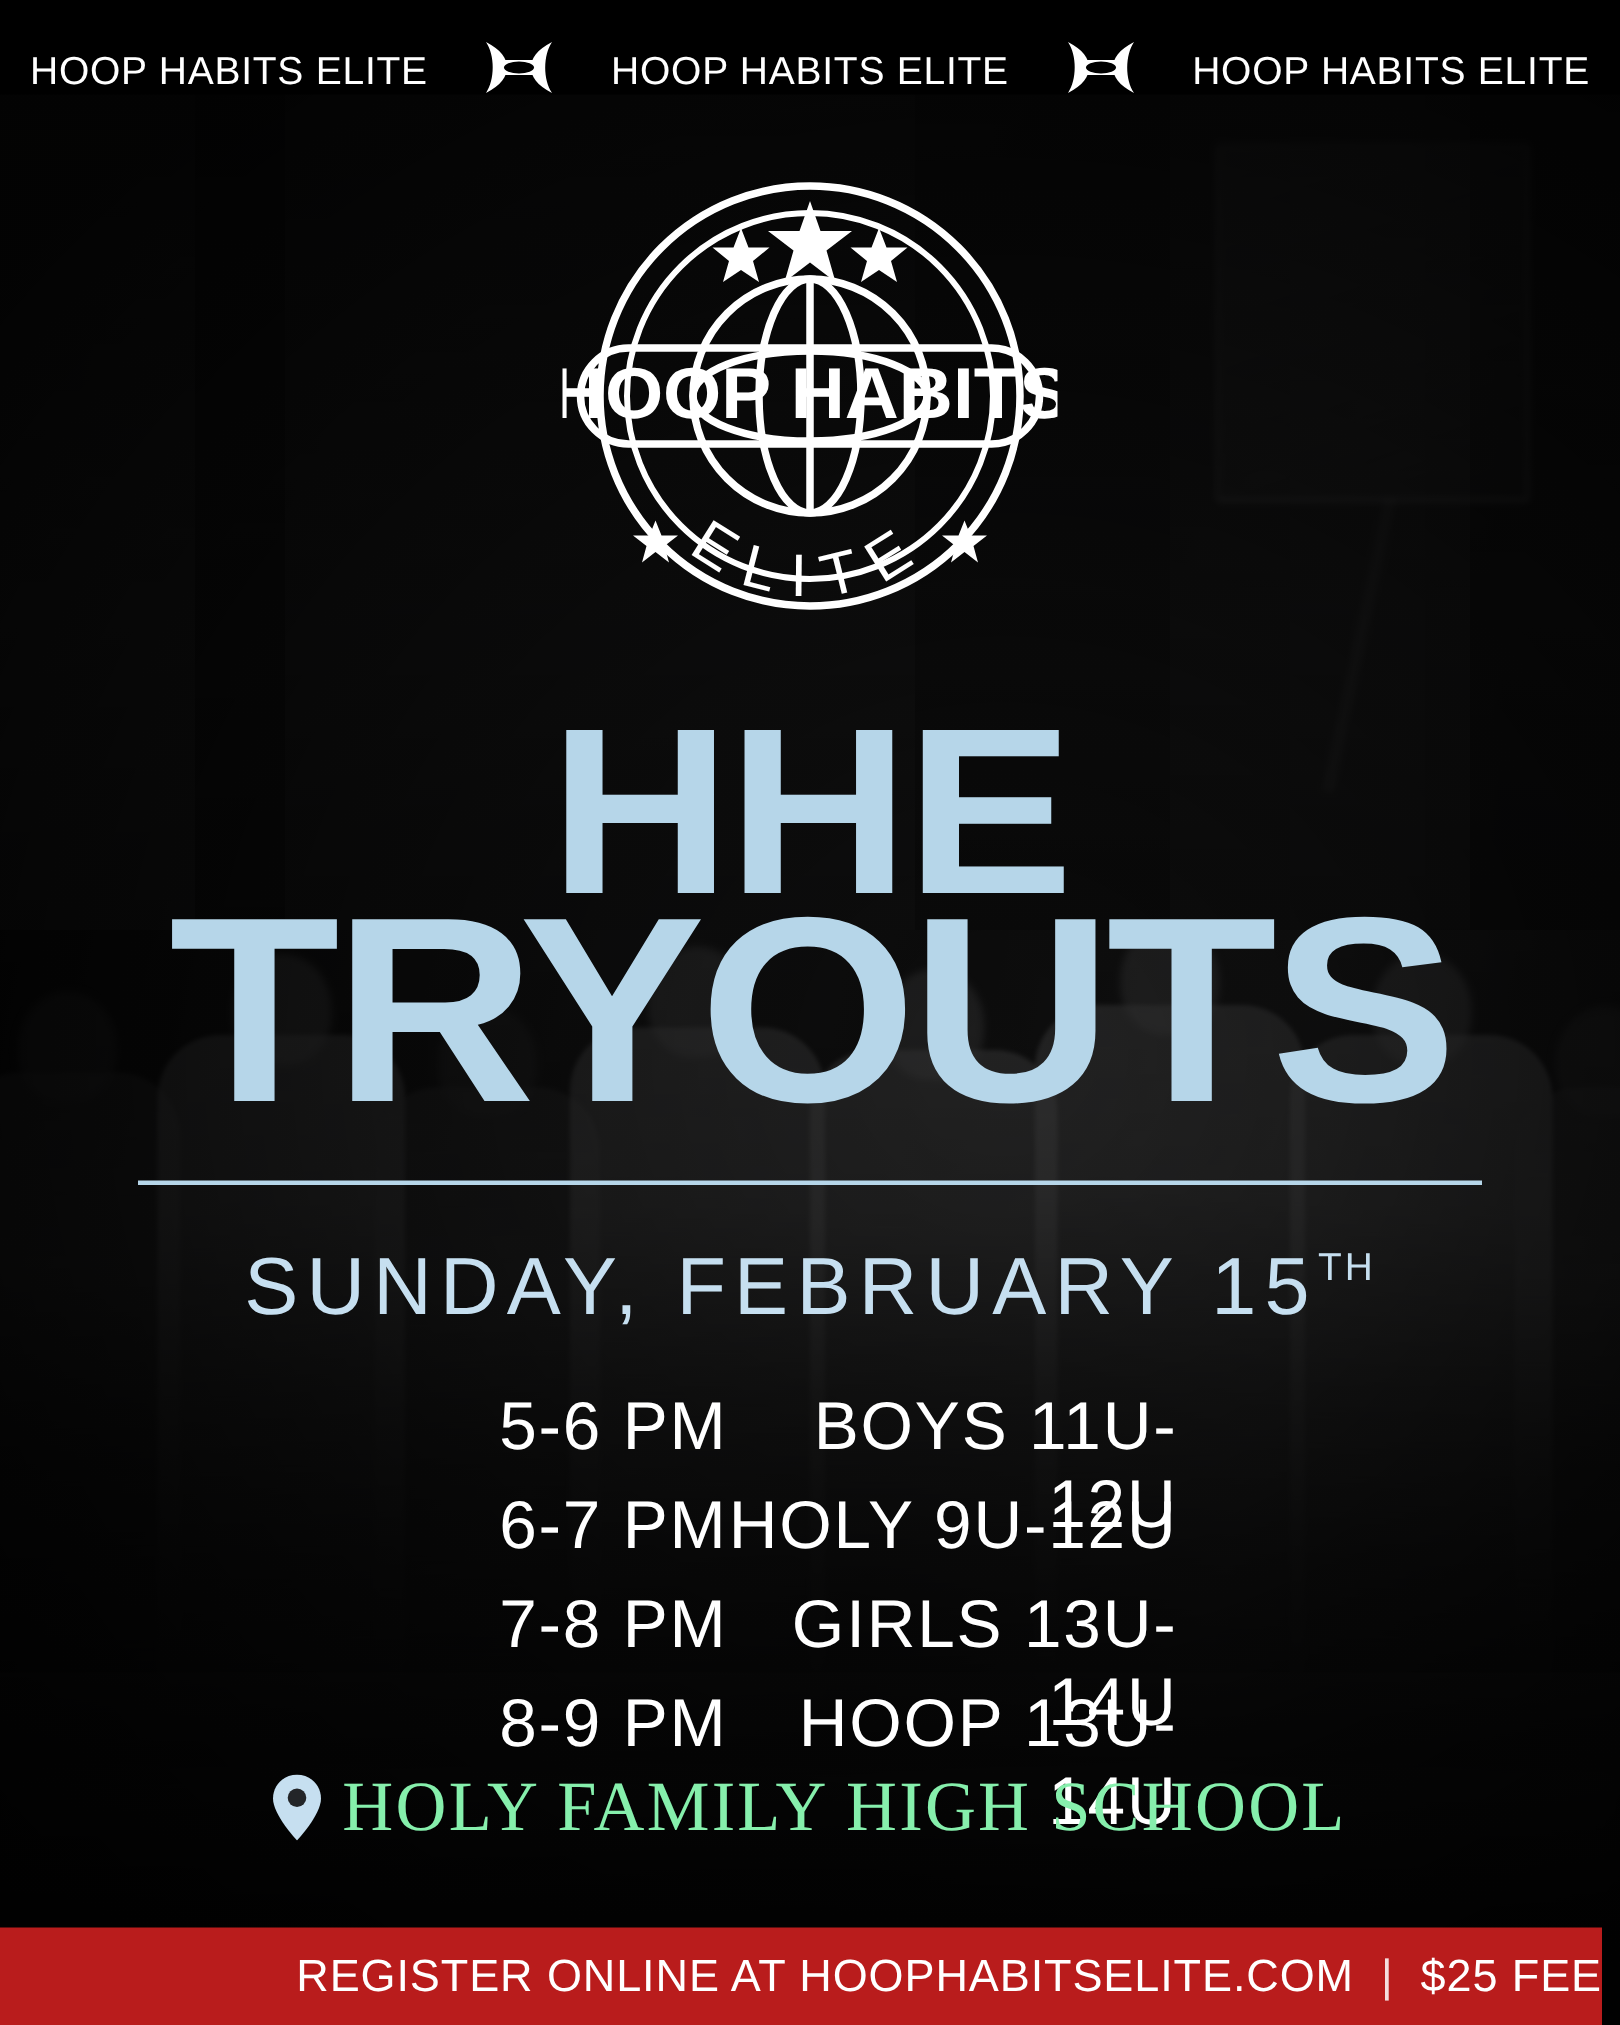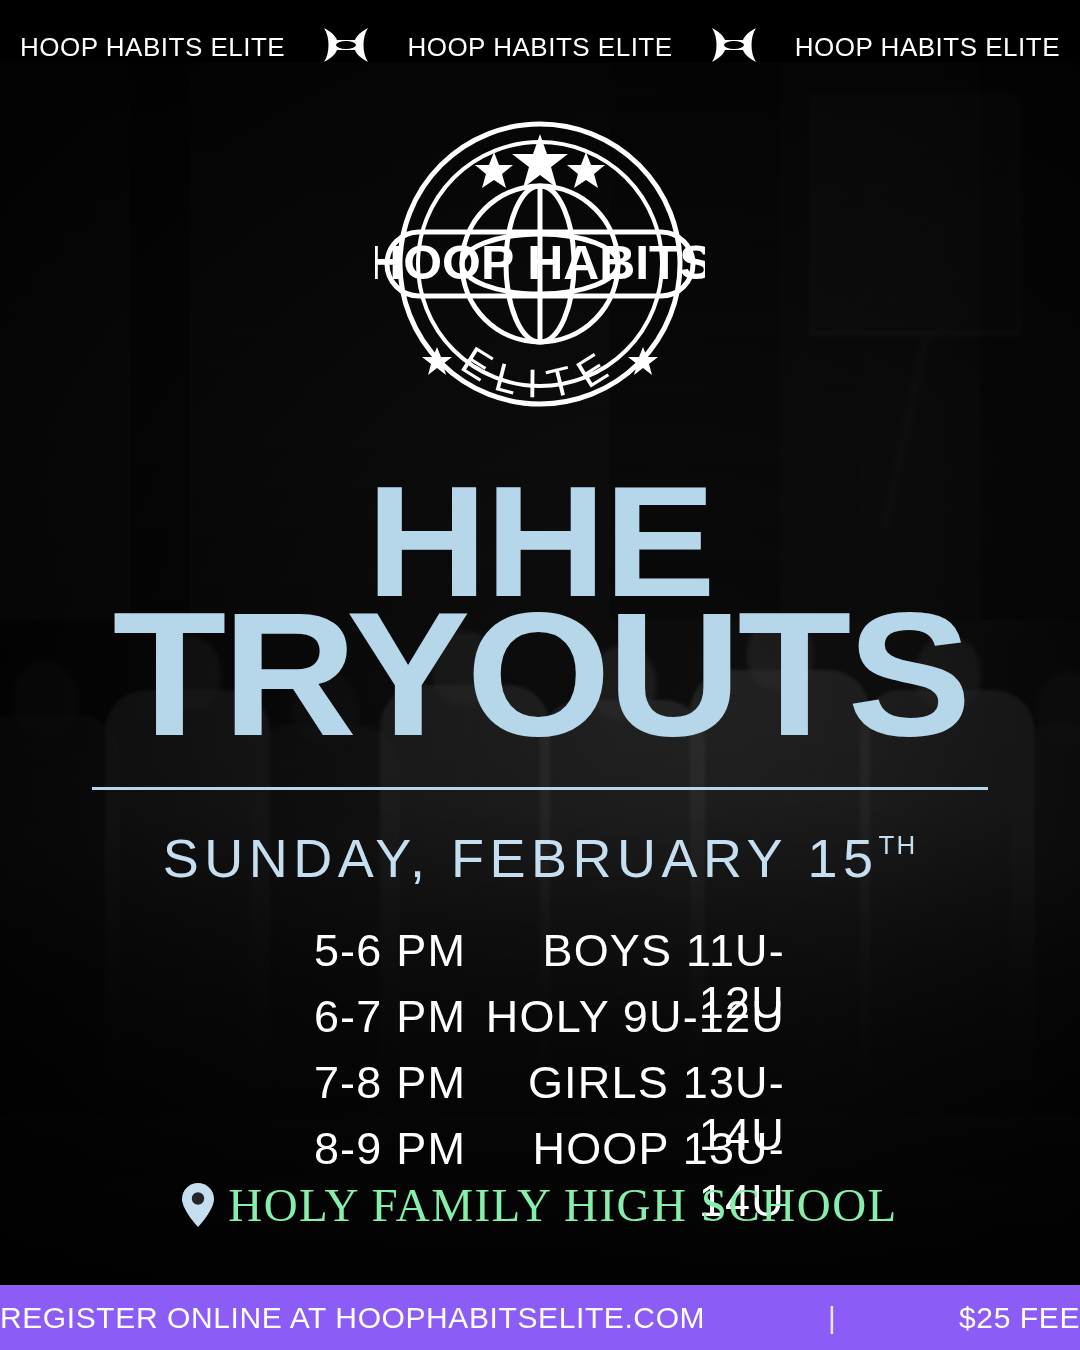--- a/index.html
+++ b/index.html
@@ -228,21 +228,21 @@
     justify-content: center;
     align-items: baseline;
     color: #ffffff;
     font-size: 45px;
     font-weight: 300;
     letter-spacing: 1.2px;
     height: 56px;
   }
   .sched-time {
     width: 190px;
-    text-align: center;
+    text-align: right;
     padding-left: 0;
   }
   .sched-group {
     width: 300px;
     text-align: right;
   }
 
   
   .location {
     position: absolute;
@@ -260,27 +260,27 @@
   .location-text {
     font-size: 47px;
     font-weight: 300;
     letter-spacing: 1.5px;
     white-space: nowrap;
   }
 
   
   .footer {
     position: absolute;
-    left: 0; right: 0; bottom: 0;
+    left: 0; right: 12px; bottom: 0;
     height: 65px;
-    background: #8b5cf6;
+    background: #b91c1c;
     z-index: 5;
     display: flex;
     align-items: center;
-    justify-content: space-between;
+    justify-content: flex-end;
     gap: 18px;
     color: #ffffff;
     font-size: 30px;
     font-weight: 300;
     letter-spacing: 0.6px;
     white-space: nowrap;
   }
   .footer-sep { opacity: .85; }
 </style>
 </head>

